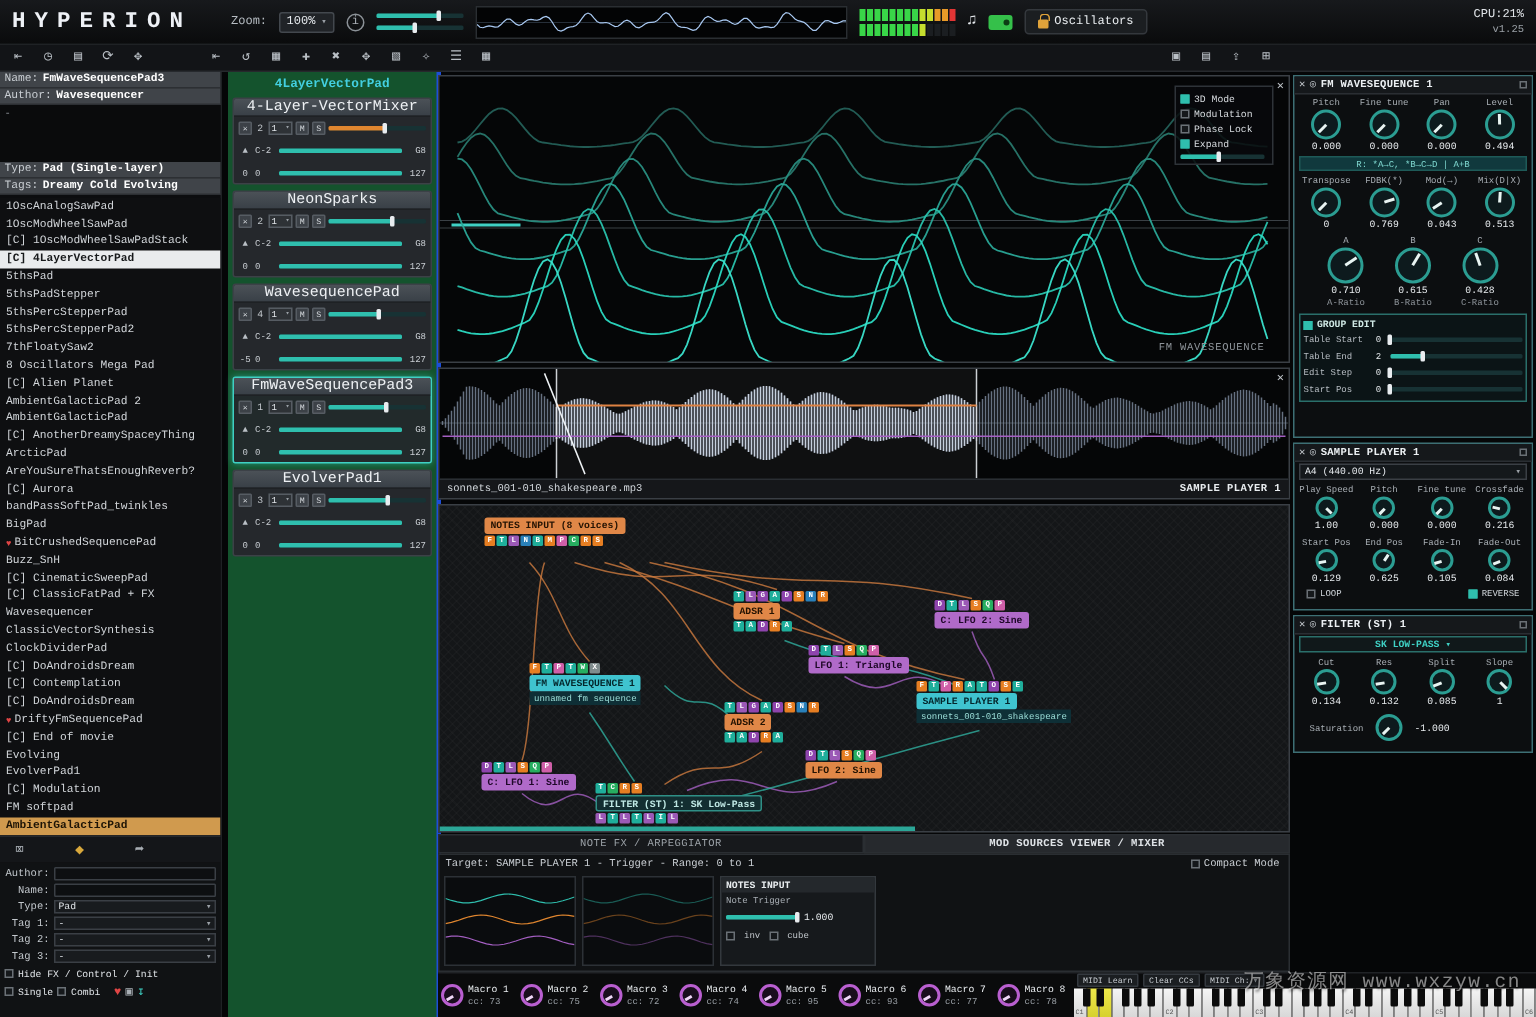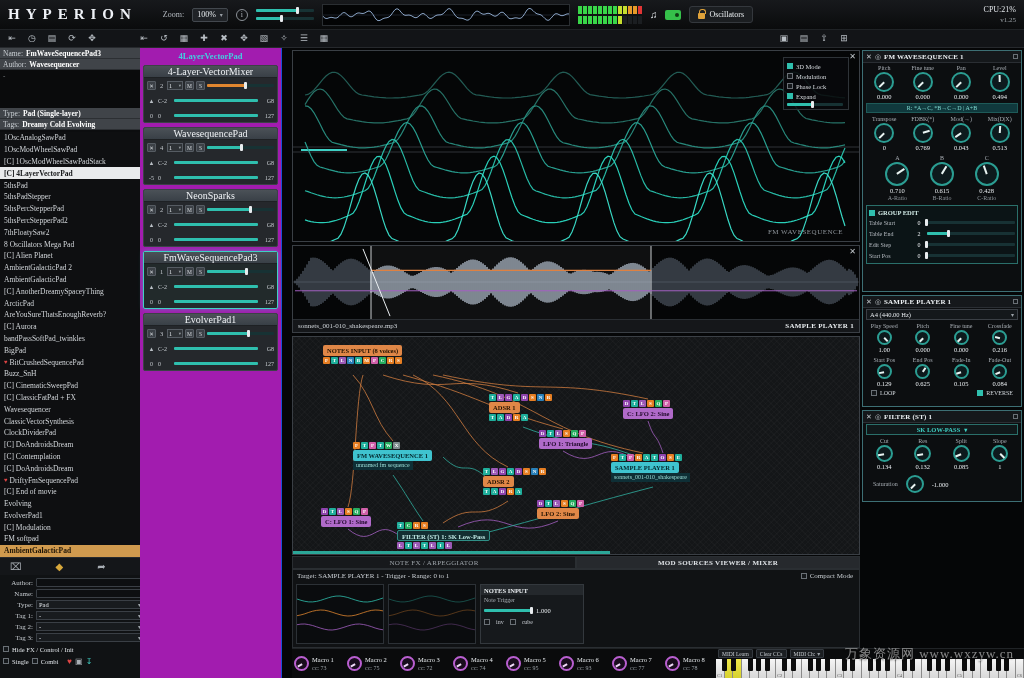--- a/index.html
+++ b/index.html
@@ -1,18 +1,18 @@
 <!DOCTYPE html>
 <html><head>
 <meta charset="utf-8">
 <style>
   *{box-sizing:border-box;margin:0;padding:0}
   html,body{background:#000}
   .app{position:relative;width:1024px;height:678px;background:#050607;overflow:hidden;
-       font-family:Liberation Serif, serif;color:#d8dce0;cursor:default}
+       font-family:Liberation Mono, monospace;color:#d8dce0;cursor:default}
 
   
   .titlebar{position:absolute;left:0;top:0;width:1024px;height:30px;background:linear-gradient(#17191c,#0a0b0c);
             border-bottom:1px solid #1f2225;display:flex;align-items:center;padding:0 8px;gap:8px;z-index:10}
   .logo{font-size:15px;font-weight:bold;letter-spacing:6px;color:#eef1f6;margin-right:18px}
   .tb-label{font-size:8px;color:#b6bcc2}
   .dd{background:#202327;border:1px solid #43484e;border-radius:2px;font-size:8px;color:#e6eaee;
       display:flex;align-items:center;gap:4px;padding:1px 4px;height:14px;white-space:nowrap}
   .car{font-size:6px;color:#9aa0a6}
   .info{width:12px;height:12px;border:1px solid #8b9197;border-radius:50%;font-size:8px;color:#aab0b6;
@@ -69,21 +69,21 @@
   .flab{width:30px;text-align:right;color:#c2c7cc;flex:none}
   .finput{flex:1;height:9px;background:#0d0f11;border:1px solid #3a3f45;border-radius:1px}
   .fdd{flex:1;height:9px;background:#181b1e;border:1px solid #3a3f45;display:flex;align-items:center;
        justify-content:space-between;padding:0 2px;color:#dfe3e7;font-size:6.5px}
   .cbrow{display:flex;align-items:center;gap:3px;padding:0 3px;height:12px;font-size:6.5px;color:#dfe3e7}
   .cb{width:6px;height:6px;border:1px solid #6a7076;background:#15181b;flex:none;display:inline-block}
   .cb.on{background:#2fbfae;border-color:#2fbfae}
   .heart2{color:#e04545;font-size:8px;margin-left:6px}
 
   
-  .layercol{position:absolute;left:140px;top:48px;width:142px;height:630px;background:#a21caf;border-right:1px solid #1d4ed8}
+  .layercol{position:absolute;left:152px;top:48px;width:142px;height:630px;background:#14532d;border-right:3px solid #1d4ed8}
   .layer-title{height:15px;display:flex;align-items:center;justify-content:center;font-size:8.5px;font-weight:bold;color:#43cfe0}
   #layer-stack{padding:2px 3px;display:flex;flex-direction:column;gap:4px}
   .mcard{background:#25282c;border:1px solid #3c4147;border-radius:2px;height:58px;overflow:hidden}
   .mcard.msel{border-color:#3fd0c4;box-shadow:0 0 5px rgba(63,208,196,.45);background:#222a2b}
   .mtitle{height:12px;background:linear-gradient(#4b5157,#394047);font-size:10px;color:#eef1f4;display:flex;
           align-items:center;justify-content:center;border-bottom:1px solid #1e2124;white-space:nowrap;overflow:hidden}
   .mrow{display:flex;align-items:center;height:15px;padding:0 3px;gap:2px}
   .mbtn{width:9px;height:9px;background:#3c4147;border:1px solid #565c63;color:#d4d8dc;font-size:5.5px;
         line-height:8px;text-align:center;border-radius:1px;flex:none}
   .mnum{width:7px;font-size:6.5px;color:#c2c7cc;text-align:center;flex:none}
@@ -524,20 +524,53 @@
           <div class="mrow">
             <div class="mnum2">0</div>
             <div class="mrl">0</div>
             <div class="hs grow">
               <div class="fill" style="width:100%"></div>
             </div>
             <div class="mrl right">127</div>
           </div>
         </div>
         <div class="mcard">
+          <div class="mtitle">NeonSparks</div>
+          <div class="mrow">
+            <div class="mbtn">✕</div>
+            <div class="mnum">2</div>
+            <div class="mdd">
+              <span>1</span>
+              <span class="car">▾</span>
+            </div>
+            <div class="mbtn">M</div>
+            <div class="mbtn">S</div>
+            <div class="hs grow">
+              <div class="fill" style="width:66%"></div>
+              <div class="th" style="left:66%"></div>
+            </div>
+          </div>
+          <div class="mrow">
+            <div class="mtri">▲</div>
+            <div class="mrl">C-2</div>
+            <div class="hs grow">
+              <div class="fill" style="width:100%"></div>
+            </div>
+            <div class="mrl right">G8</div>
+          </div>
+          <div class="mrow">
+            <div class="mnum2">0</div>
+            <div class="mrl">0</div>
+            <div class="hs grow">
+              <div class="fill" style="width:100%"></div>
+            </div>
+            <div class="mrl right">127</div>
+          </div>
+        </div>
+        <div class="mcard">
           <div class="mtitle">WavesequencePad</div>
           <div class="mrow">
             <div class="mbtn">✕</div>
             <div class="mnum">4</div>
             <div class="mdd">
               <span>1</span>
               <span class="car">▾</span>
             </div>
             <div class="mbtn">M</div>
             <div class="mbtn">S</div>
@@ -549,53 +582,20 @@
           <div class="mrow">
             <div class="mtri">▲</div>
             <div class="mrl">C-2</div>
             <div class="hs grow">
               <div class="fill" style="width:100%"></div>
             </div>
             <div class="mrl right">G8</div>
           </div>
           <div class="mrow">
             <div class="mnum2">-5</div>
-            <div class="mrl">0</div>
-            <div class="hs grow">
-              <div class="fill" style="width:100%"></div>
-            </div>
-            <div class="mrl right">127</div>
-          </div>
-        </div>
-        <div class="mcard">
-          <div class="mtitle">NeonSparks</div>
-          <div class="mrow">
-            <div class="mbtn">✕</div>
-            <div class="mnum">2</div>
-            <div class="mdd">
-              <span>1</span>
-              <span class="car">▾</span>
-            </div>
-            <div class="mbtn">M</div>
-            <div class="mbtn">S</div>
-            <div class="hs grow">
-              <div class="fill" style="width:66%"></div>
-              <div class="th" style="left:66%"></div>
-            </div>
-          </div>
-          <div class="mrow">
-            <div class="mtri">▲</div>
-            <div class="mrl">C-2</div>
-            <div class="hs grow">
-              <div class="fill" style="width:100%"></div>
-            </div>
-            <div class="mrl right">G8</div>
-          </div>
-          <div class="mrow">
-            <div class="mnum2">0</div>
             <div class="mrl">0</div>
             <div class="hs grow">
               <div class="fill" style="width:100%"></div>
             </div>
             <div class="mrl right">127</div>
           </div>
         </div>
         <div class="mcard msel">
           <div class="mtitle">FmWaveSequencePad3</div>
           <div class="mrow">

